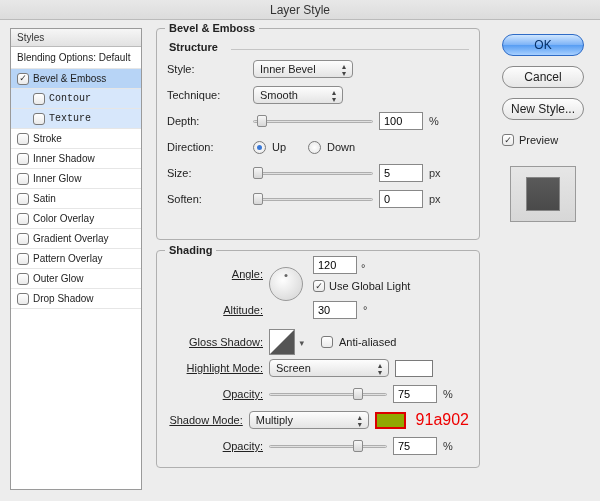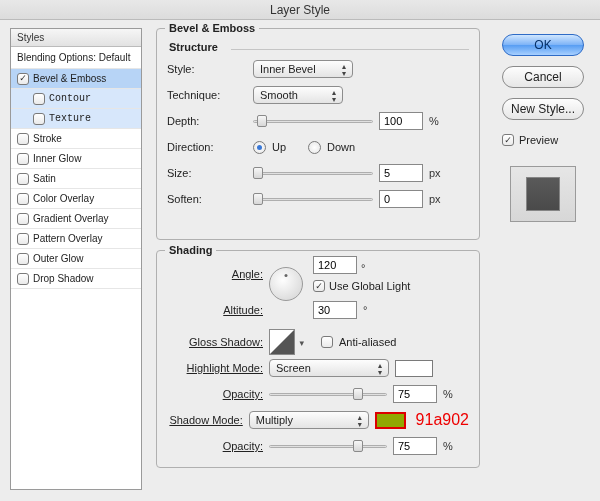--- a/index.html
+++ b/index.html
@@ -195,20 +195,24 @@
       <div class="row sub sel">
         <span class="cb"></span>
         <span>Texture</span>
       </div>
       <div class="row">
         <span class="cb"></span>
         <span>Stroke</span>
       </div>
       <div class="row">
         <span class="cb"></span>
+        <span>Inner Shadow</span>
+      </div>
+      <div class="row">
+        <span class="cb"></span>
         <span>Inner Glow</span>
       </div>
       <div class="row">
         <span class="cb"></span>
         <span>Satin</span>
       </div>
       <div class="row">
         <span class="cb"></span>
         <span>Color Overlay</span>
       </div>

